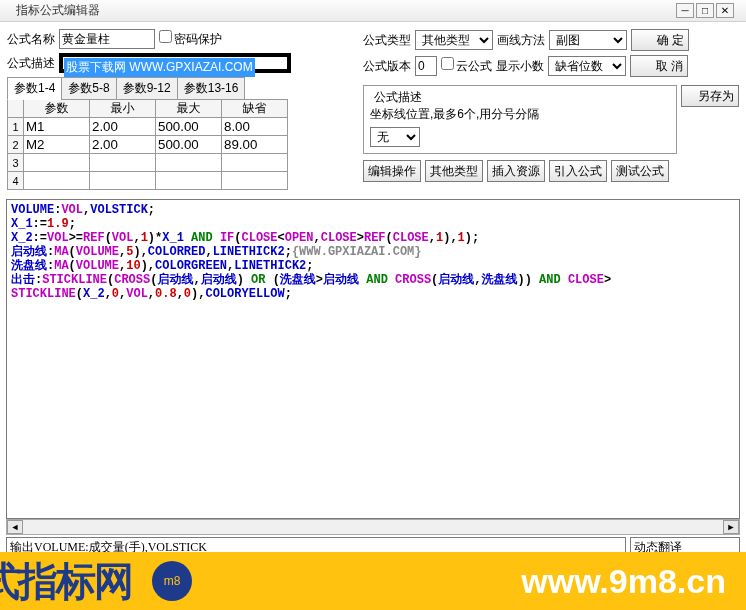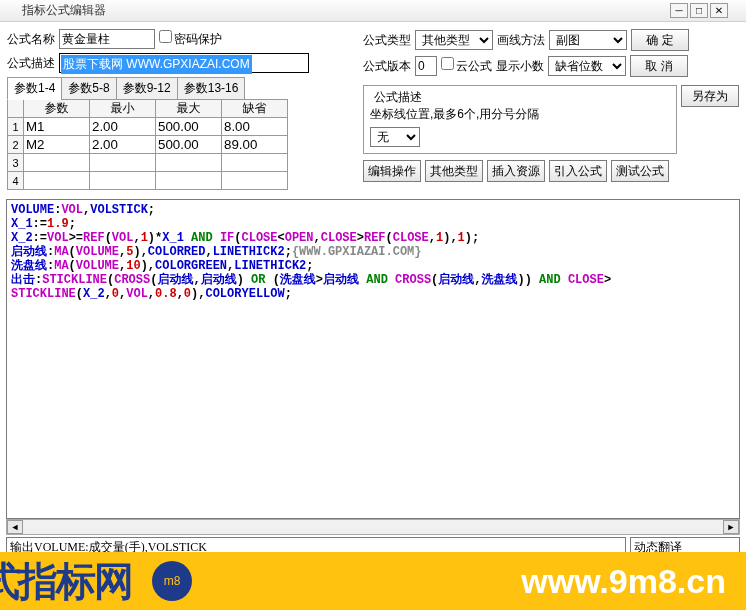--- a/index.html
+++ b/index.html
@@ -1,25 +1,25 @@
 <!DOCTYPE html>
 <html><head>
 <meta charset="utf-8">
 <style>
 * { box-sizing: border-box; margin: 0; padding: 0; }
 body { font-family: "SimSun", "宋体", sans-serif; font-size: 12px; background: #fff; width: 746px; height: 610px; overflow: hidden; position: relative; }
-.titlebar { height: 22px; background: linear-gradient(#fdfdfd, #ebebeb); border-bottom: 1px solid #d0d0d0; display: flex; align-items: center; padding: 0 18px; }
+.titlebar { height: 22px; background: linear-gradient(#fdfdfd, #ebebeb); border-bottom: 1px solid #d0d0d0; display: flex; align-items: center; padding: 0 12px; }
 .titlebar .title { flex: 1; padding-left: 4px; color: #333; }
 .title-btn { width: 18px; height: 15px; border: 1px solid #999; background: #f5f5f5; margin-left: 2px; display: flex; align-items: center; justify-content: center; font-size: 10px; }
 .content { padding: 7px; }
 .row { display: flex; align-items: center; gap: 4px; margin-bottom: 4px; }
 .lbl { white-space: nowrap; }
 input[type=text], select { border: 1px solid #7a7a7a; height: 20px; padding: 1px 2px; font-size: 12px; font-family: inherit; background: #fff; }
 input[type=checkbox] { margin-right: 2px; }
-.btn { border: 1px solid #7a7a7a; background: linear-gradient(#fefefe, #e5e5e5); height: 22px; padding: 0 4px; font-size: 12px; font-family: inherit; cursor: pointer; min-width: 58px; }
+.btn { border: 1px solid #7a7a7a; background: linear-gradient(#fefefe, #e5e5e5); height: 22px; padding: 0 4px; font-size: 12px; font-family: inherit; cursor: pointer; min-width: 58px; text-align: right; }
 .top-grid { display: flex; gap: 6px; }
 .left-col { width: 350px; }
 .right-col { flex: 1; }
 .seltxt { background: #3399ff; color: #fff; padding: 1px 2px; display: inline-block; }
 .tabs { display: flex; margin-top: 4px; }
 .tab { border: 1px solid #999; padding: 2px 6px; margin-right: -1px; background: #f0f0f0; cursor: pointer; }
 .tab.active { background: #fff; border-bottom: 1px solid #fff; }
 .ptable { border-collapse: collapse; margin-top: -1px; }
 .ptable td, .ptable th { border: 1px solid #999; padding: 0; }
 .ptable th { background: #f5f5f5; font-weight: normal; height: 18px; }
@@ -60,21 +60,21 @@
 <div class="content">
   <div class="top-grid">
     <div class="left-col">
       <div class="row">
         <span class="lbl">公式名称</span>
         <input type="text" style="width: 96px;" value="黄金量柱">
         <label><input type="checkbox" style=""><span>密码保护</span></label>
       </div>
       <div class="row">
         <span class="lbl">公式描述</span>
-        <div style="border:1px solid #000000;height:20px;width:250px;padding:1px"><span class="seltxt">股票下载网 WWW.GPXIAZAI.COM</span></div>
+        <div style="border:4px solid #000000;height:20px;width:232px;padding:1px"><span class="seltxt">股票下载网 WWW.GPXIAZAI.COM</span></div>
       </div>
       <div class="tabs">
         <div class="tab active">参数1-4</div>
         <div class="tab">参数5-8</div>
         <div class="tab">参数9-12</div>
         <div class="tab">参数13-16</div>
       </div>
       <table class="ptable">
         <tbody>
             <tr>

